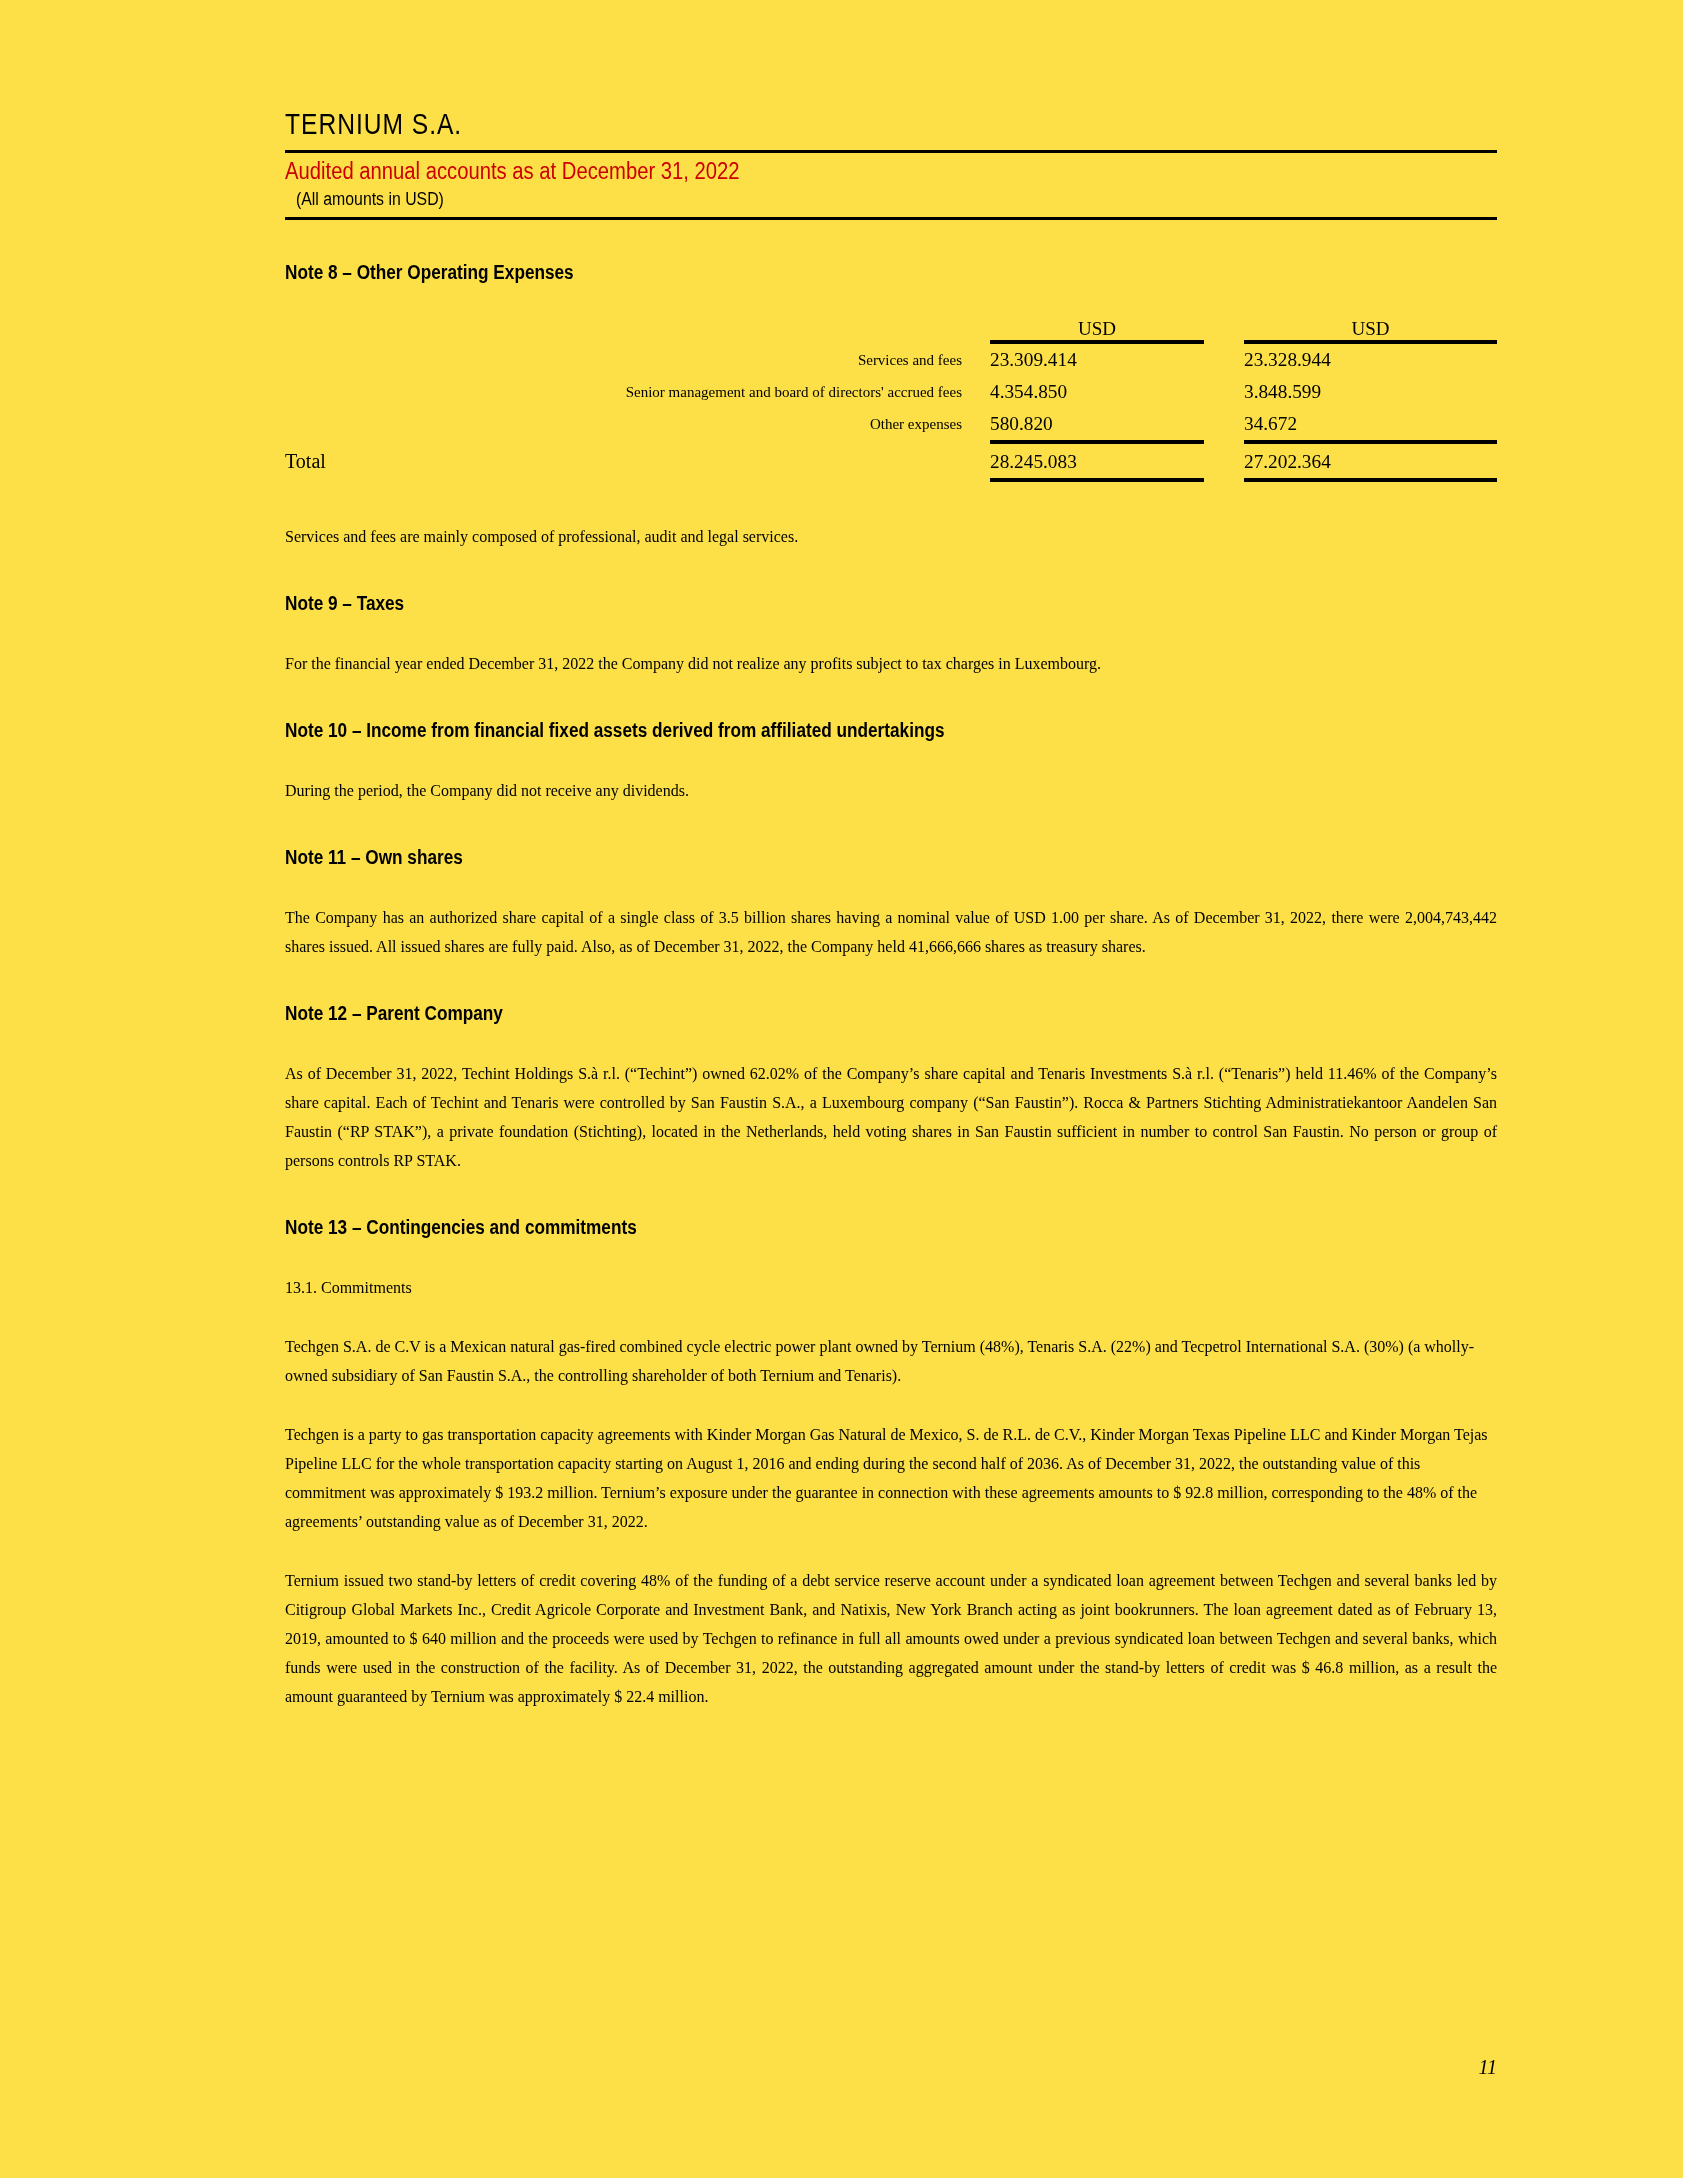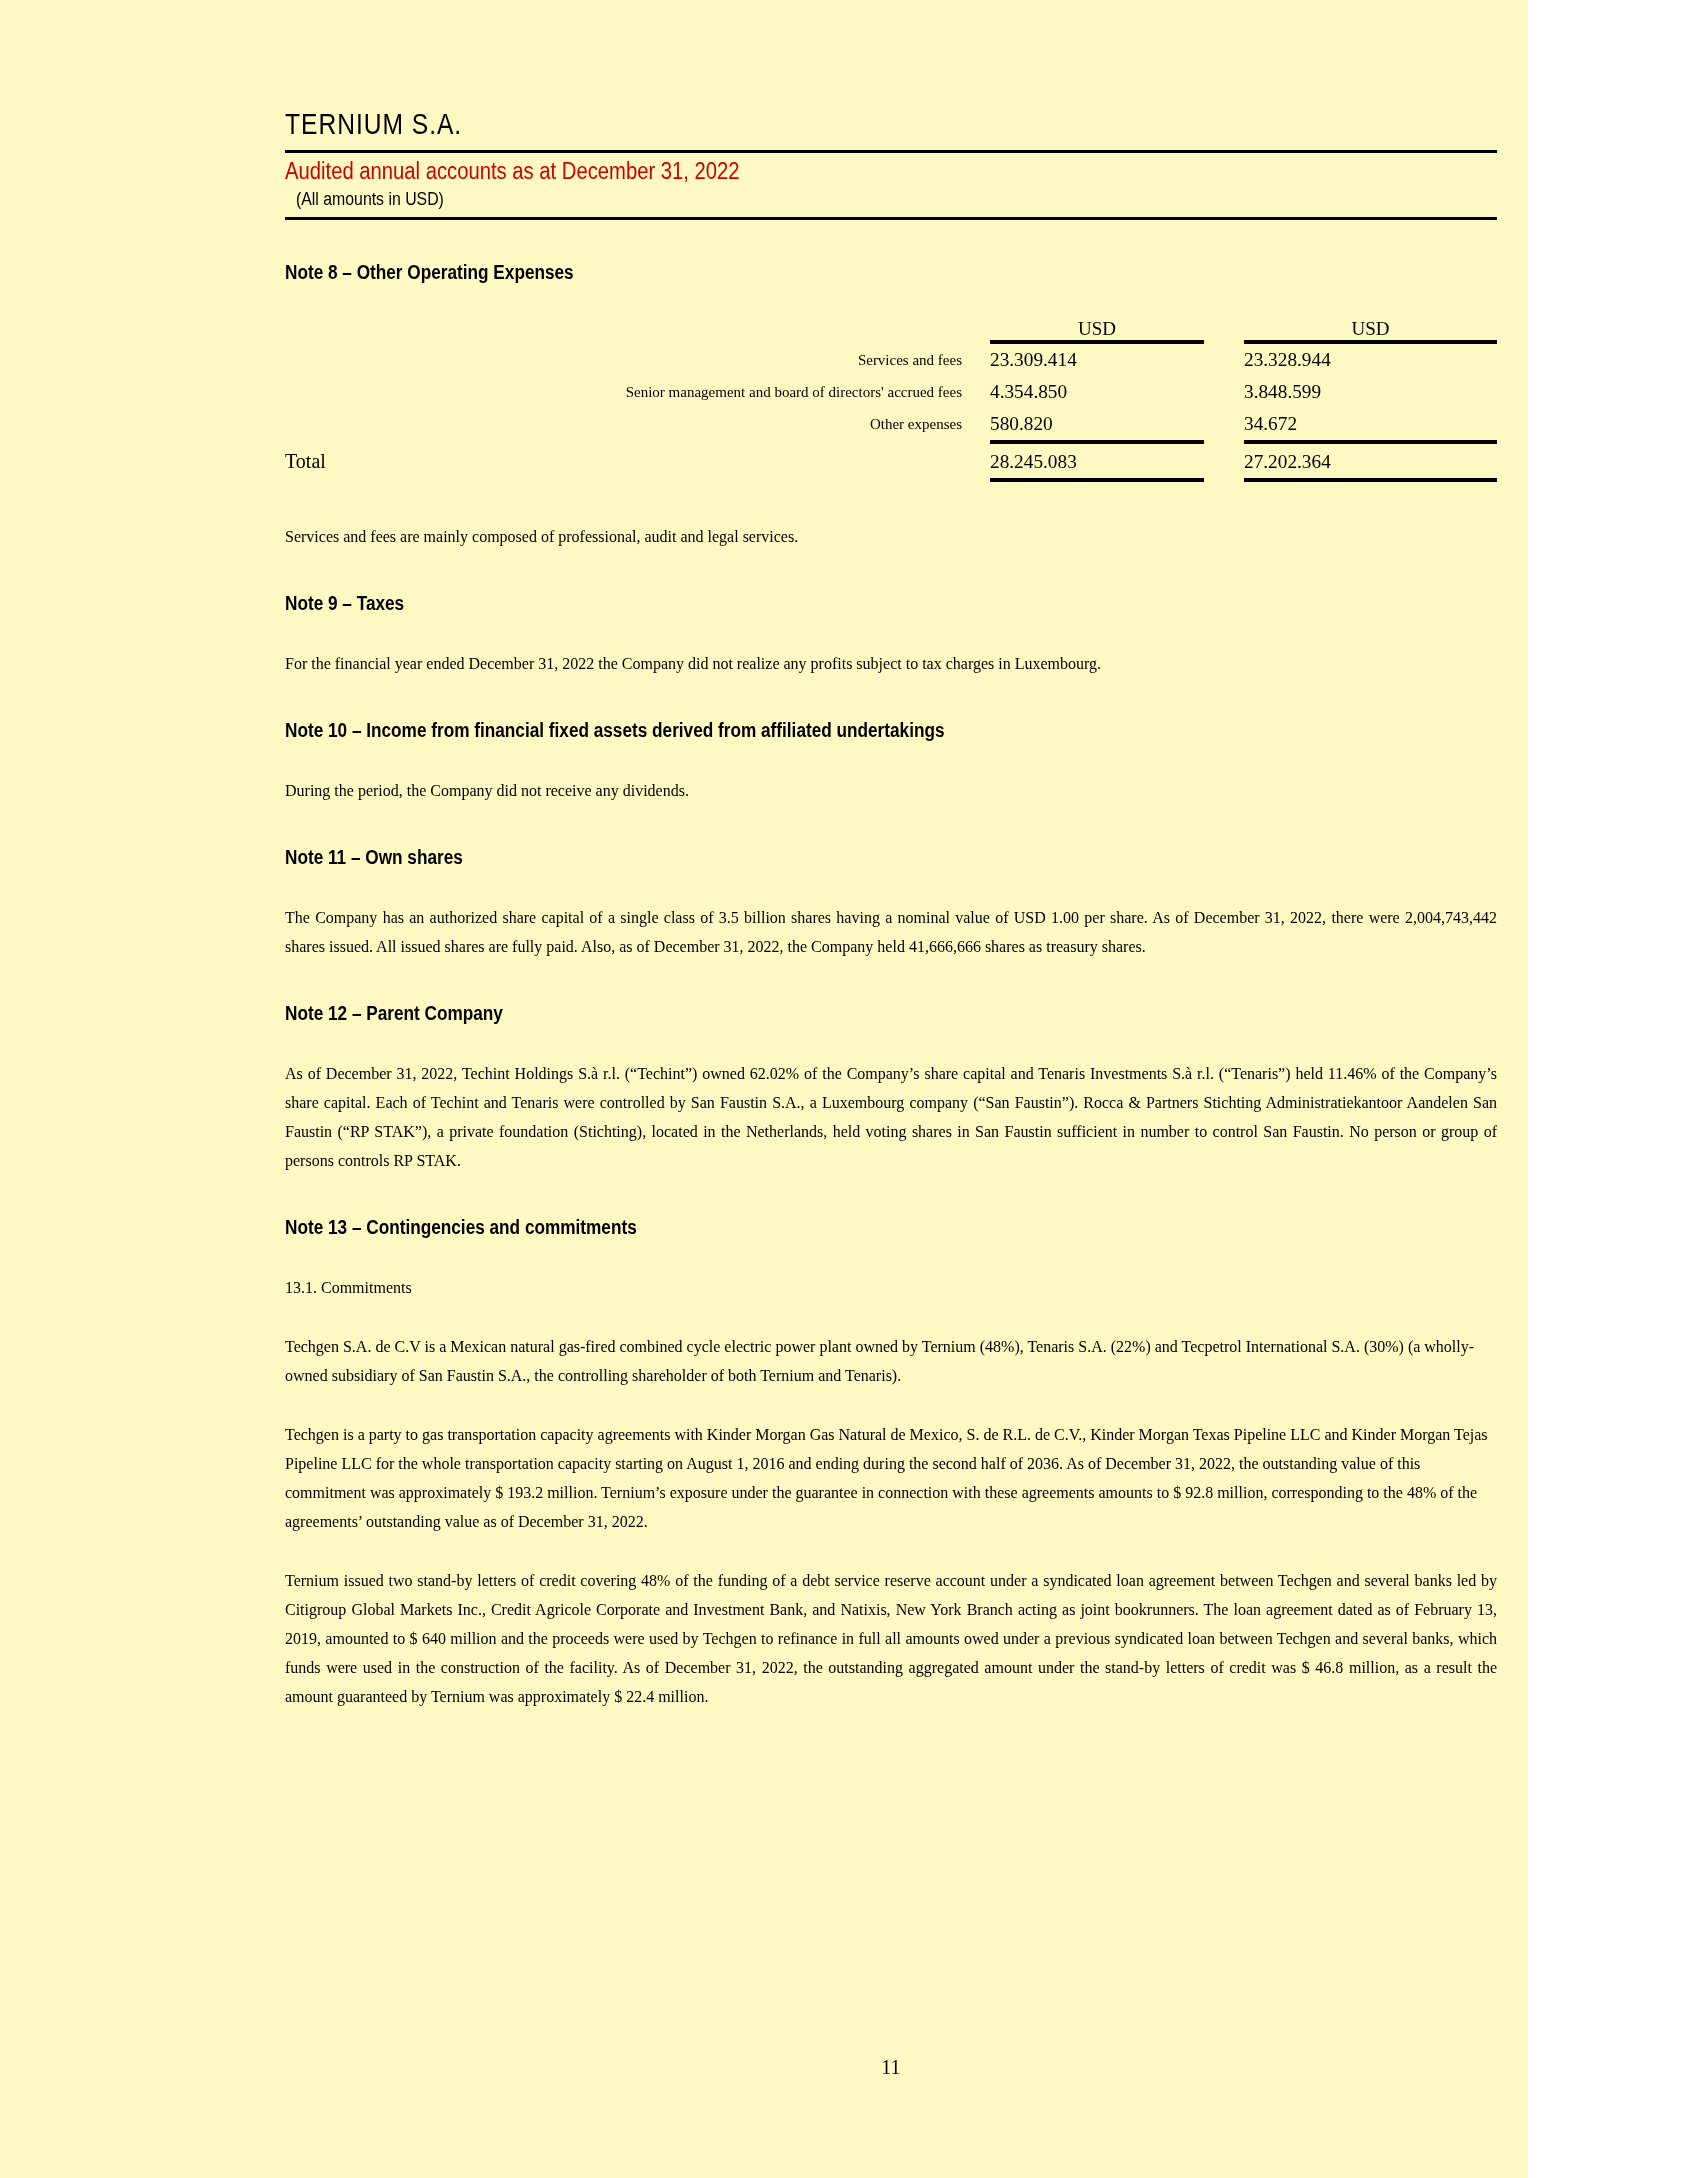--- a/index.html
+++ b/index.html
@@ -11,23 +11,23 @@
     width: 1683px;
     height: 2178px;
     font-family: "Liberation Serif", "DejaVu Serif", serif;
     color: #000000;
     position: relative;
     overflow: hidden;
   }
   .page {
     position: absolute;
     left: 0; top: 0;
-    width: 1528px;
+    width: 1683px;
     height: 2178px;
-    background: #fef9c3;
+    background: #fde047;
   }
   .content {
     position: absolute;
     left: 285px;
     top: 109px;
     width: 1212px;
   }
 
   
   .company-title {
@@ -150,22 +150,23 @@
     text-align: left;
     padding-left: 55px;
     font-size: 20px;
     line-height: 34px;
   }
   .pn-wrap {
     position: absolute;
     left: 285px;
     top: 2056px;
     width: 1212px;
-    text-align: center;
+    text-align: right;
     font-size: 20px;
+    font-style: italic;
   }
 </style>
 </head>
 <body>
 
 <div class="page">
   <div class="content">
 
     <div>
       <div class="company-title">TERNIUM S.A.</div>

